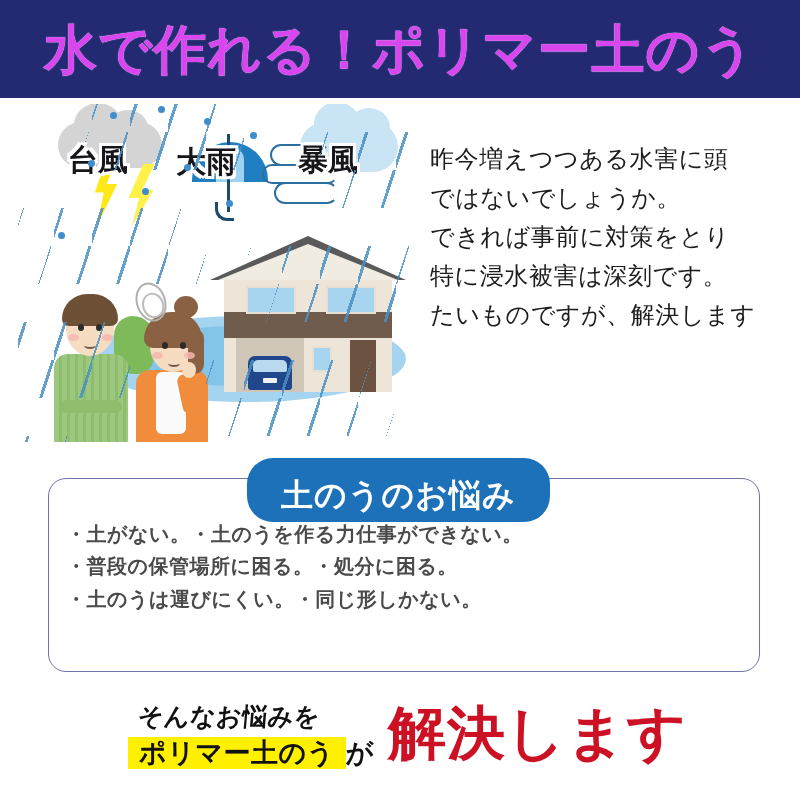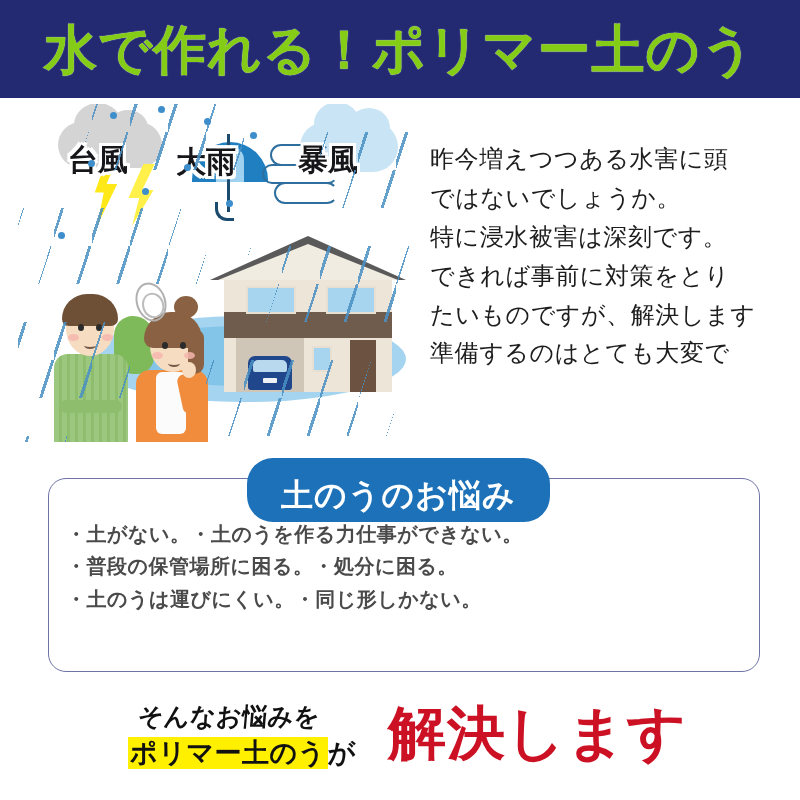--- a/index.html
+++ b/index.html
@@ -19,21 +19,21 @@
   .header-banner {
     position: absolute;
     left: 0; top: 0;
     width: 800px; height: 98px;
     background: #232a72;
     display: flex;
     align-items: center;
     justify-content: center;
   }
   .header-title {
-    color: #84cc16;
+    color: #d946ef;
     font-size: 53px;
     font-weight: bold;
     letter-spacing: 1px;
     line-height: 1;
     white-space: nowrap;
     text-shadow: 0 0 1px #ffffff;
   }
 
   
   .illus {
@@ -329,21 +329,21 @@
     transform: skewX(-5deg);
     padding-left: 10px;
   }
   .concl-l2 {
     margin-top: 2px;
     font-size: 27px; font-weight: bold; color: #111111;
     white-space: nowrap; letter-spacing: .5px;
   }
   .hl {
     background: #fff000;
-    padding: 1px 2px;
+    padding: 1px 11px;
   }
   .concl-right {
     position: absolute;
     left: 388px; top: 700px;
     font-size: 58px;
     font-weight: bold;
     color: #cc1124;
     letter-spacing: 1px;
     white-space: nowrap;
     line-height: 1.15;
@@ -436,24 +436,23 @@
   <div class="raindot" style="left:70px;  top:56px;"></div>
   <div class="raindot" style="left:124px; top:84px;"></div>
   <div class="raindot" style="left:166px; top:60px;"></div>
   <div class="raindot" style="left:40px;  top:128px;"></div>
   <div class="raindot" style="left:208px; top:96px;"></div>
 </div>
 
 <div class="body-copy">
   <div>昨今増えつつある水害に頭</div>
   <div>ではないでしょうか。</div>
+  <div>できれば事前に対策をとり</div>
   <div>特に浸水被害は深刻です。</div>
-  <div>できれば事前に対策をとり</div>
   <div>たいものですが、解決します</div>
-  <div>準備するのはとても大変で</div>
 </div>
 
 <div class="worries-box"></div>
 <div class="worries-pill">土のうのお悩み</div>
 <div class="worries-list">
   <div>・土がない。・土のうを作る力仕事ができない。</div>
   <div>・普段の保管場所に困る。・処分に困る。</div>
   <div>・土のうは運びにくい。・同じ形しかない。</div>
 </div>
 

